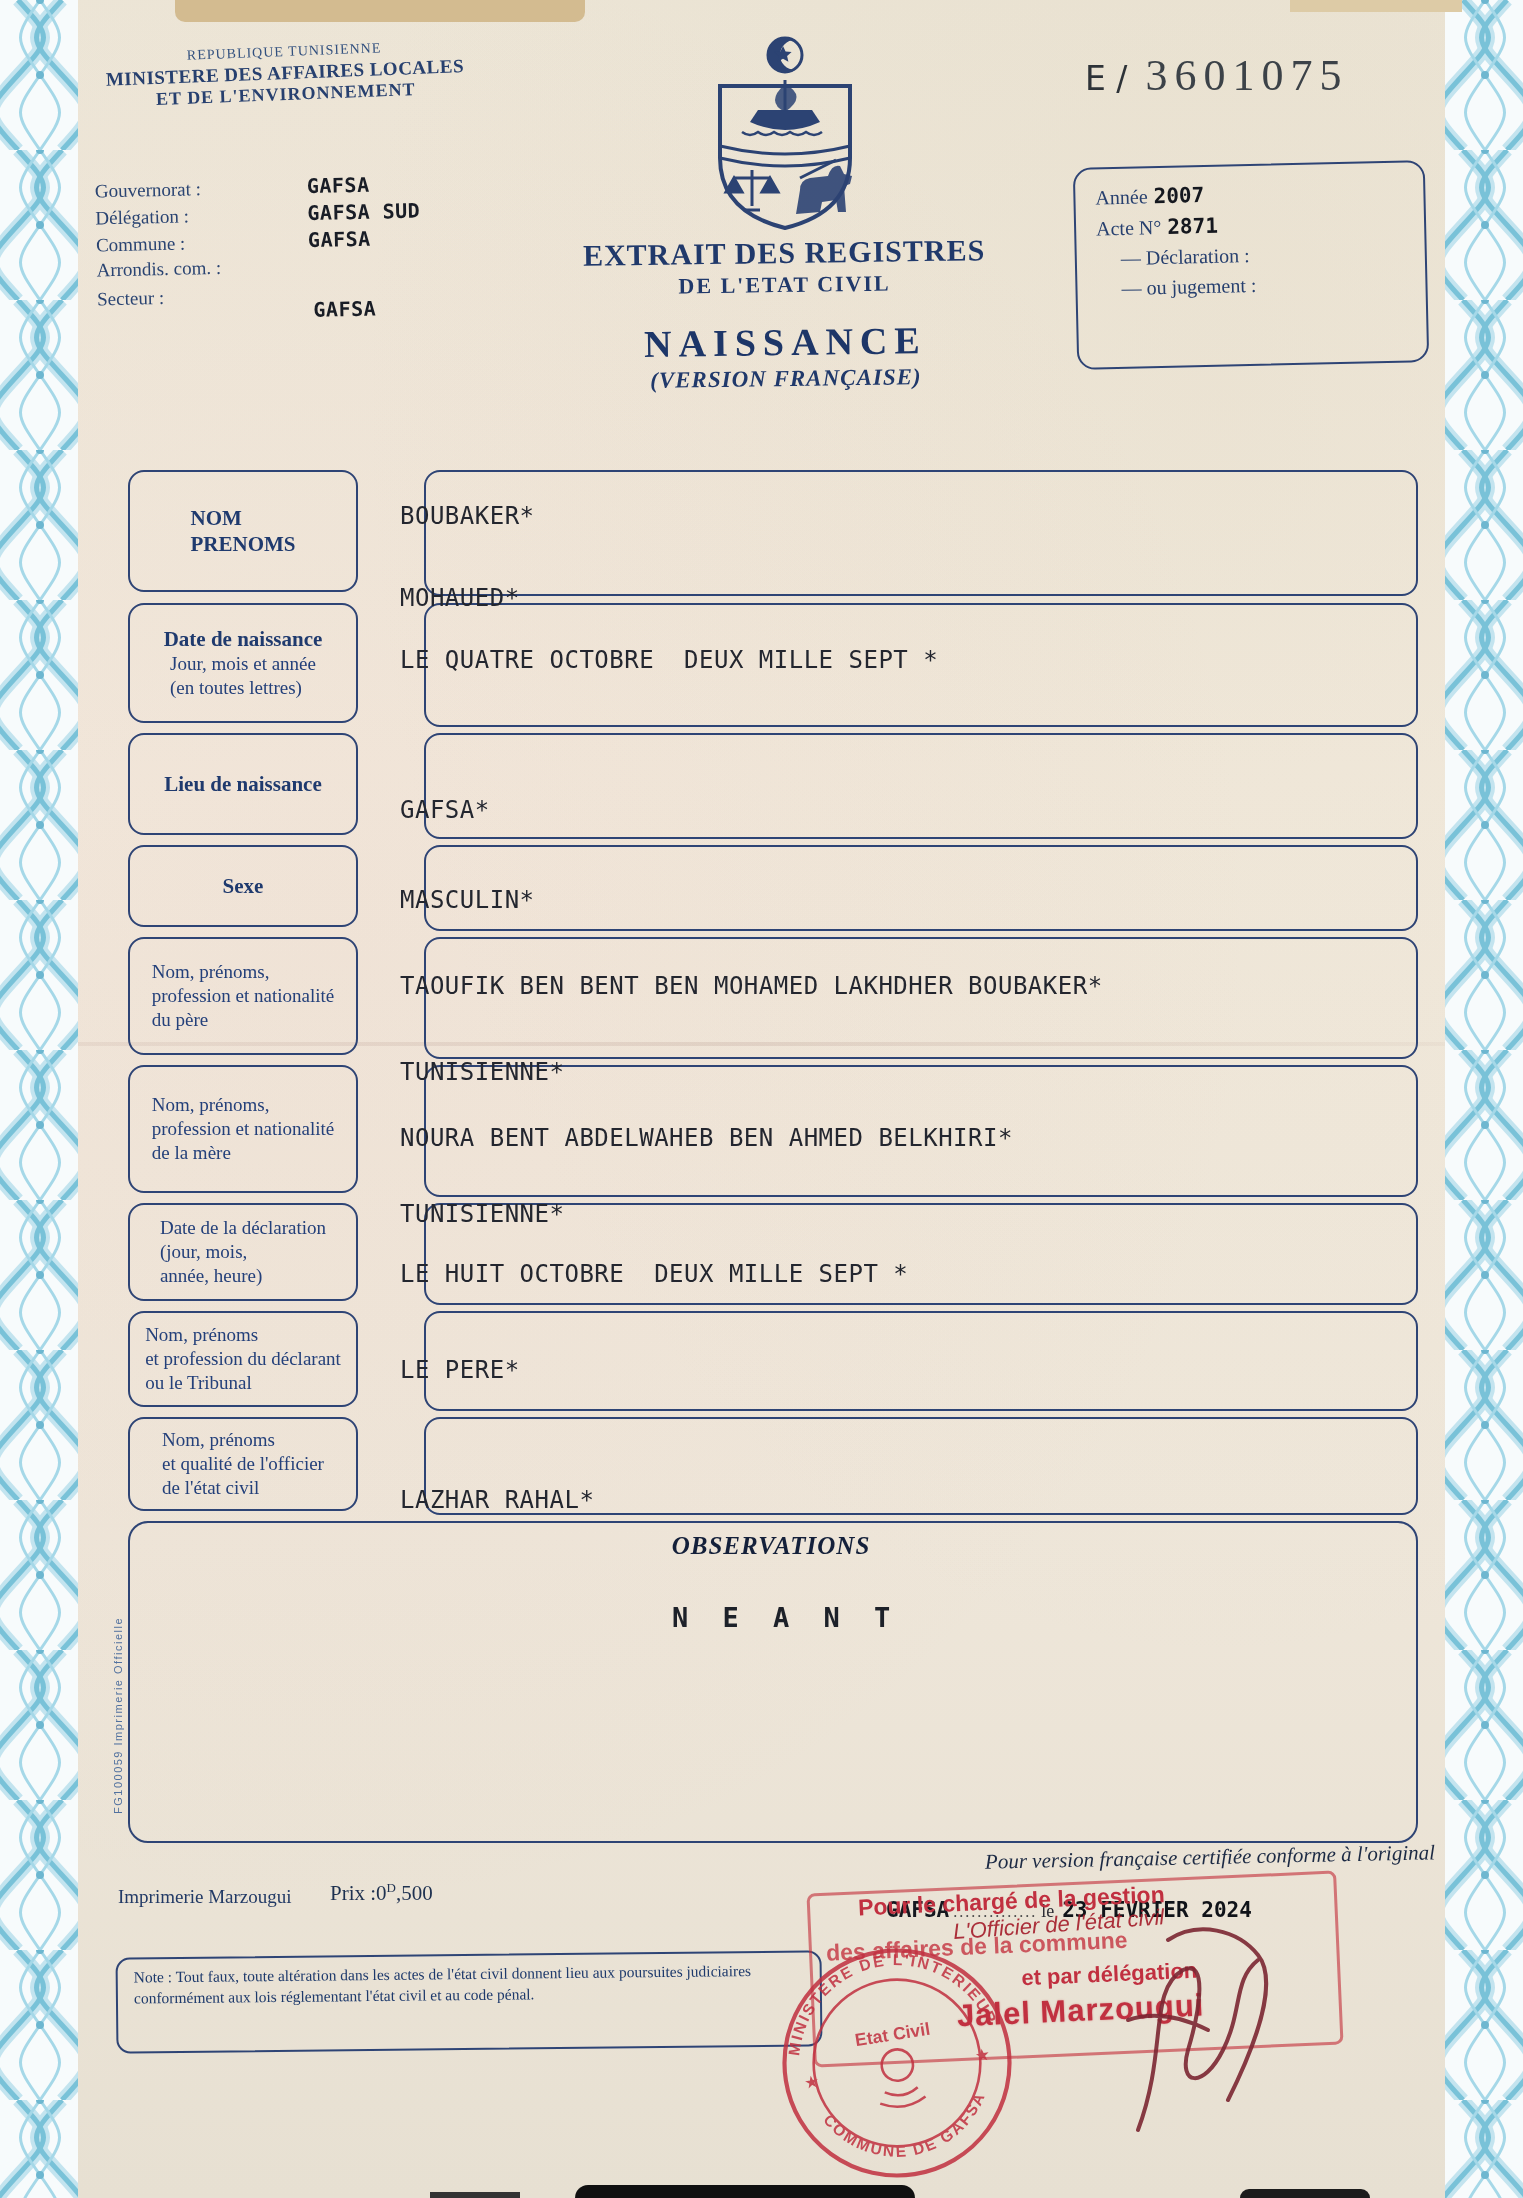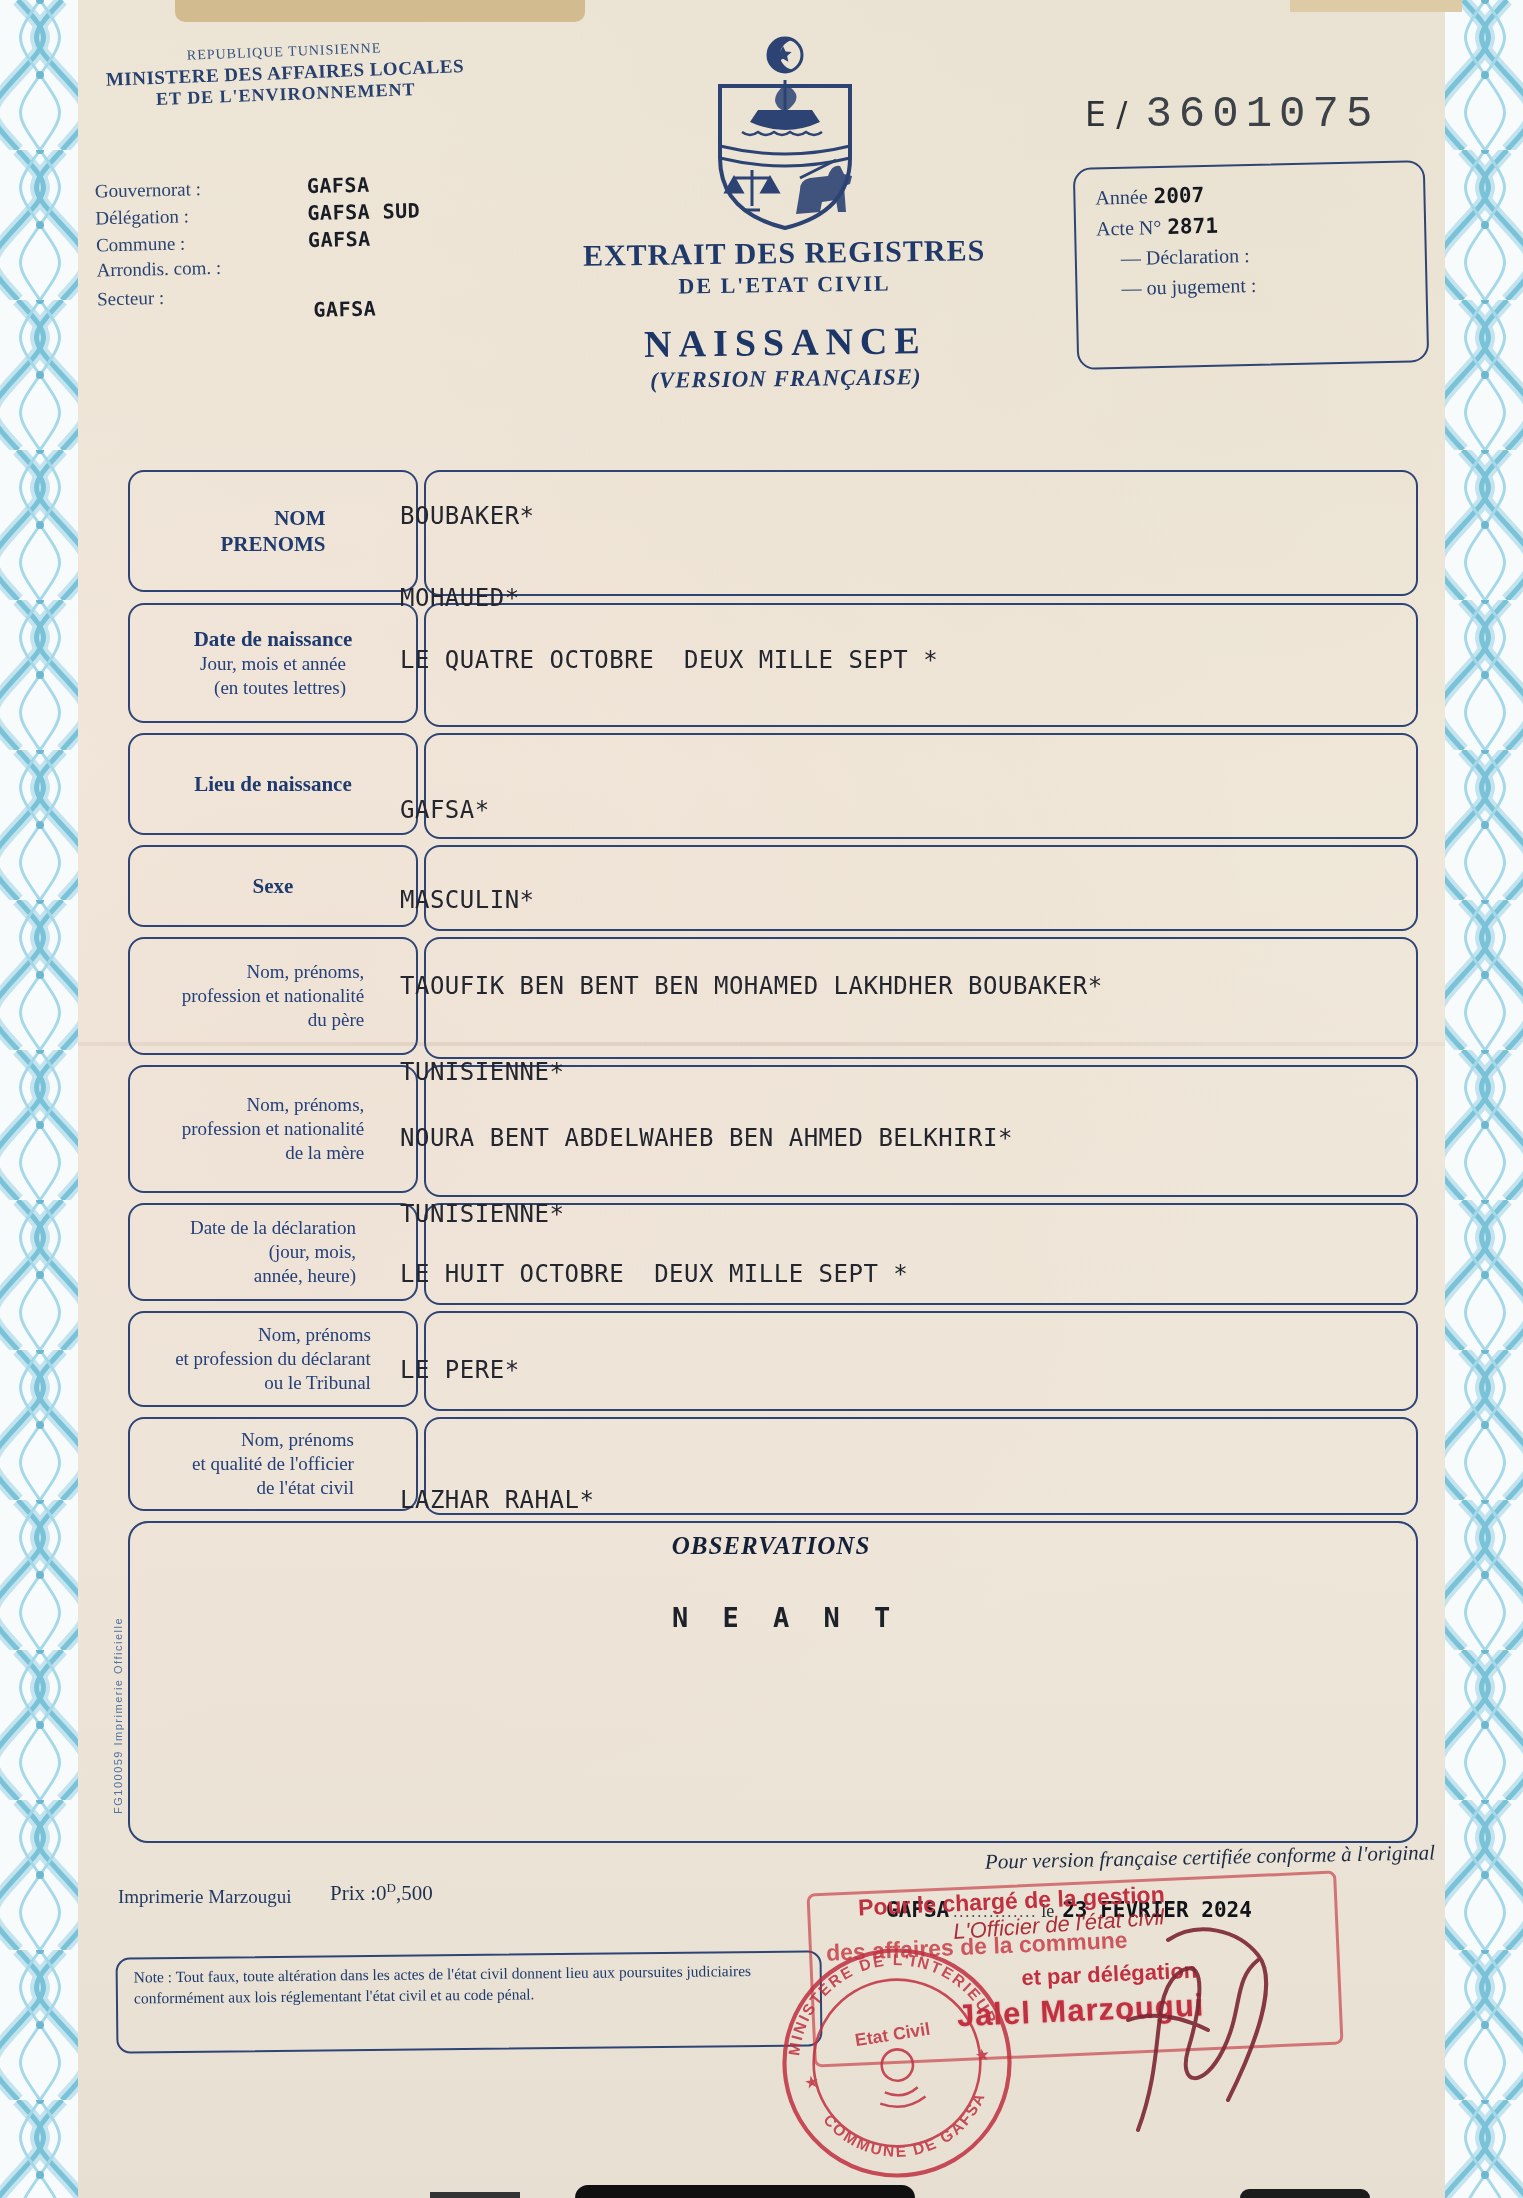--- a/index.html
+++ b/index.html
@@ -21,35 +21,35 @@
   .hdr .r{font-size:14px;letter-spacing:1px;color:#33517f;}
   .hdr .m1{font-size:19px;font-weight:bold;letter-spacing:.5px;margin-top:2px;}
   .hdr .m2{font-size:18px;font-weight:bold;letter-spacing:1px;}
   .admin{left:96px;top:174px;width:420px;font-size:19px;color:#2a4472;transform:rotate(-1.2deg);}
   .admin .row{display:flex;height:27px;align-items:baseline;}
   .admin .lab{width:212px;}
   .admin .val{font-family:"DejaVu Sans Mono",monospace;font-weight:bold;font-size:20px;color:#191d26;letter-spacing:.5px;}
   .admin .val.shift{transform:translate(4px,16px);}
   .serial{left:1085px;top:50px;display:flex;align-items:baseline;}
   .serial .p{font-size:33px;font-family:"DejaVu Sans",sans-serif;margin-right:18px;color:#2e3338;}
-  .serial .n{font-size:44px;font-family:Liberation Mono, monospace;letter-spacing:7px;color:#3c4248;margin-top:39px;}
+  .serial .n{font-size:44px;font-family:Liberation Serif, serif;letter-spacing:7px;color:#3c4248;}
   .acte{left:1075px;top:164px;width:352px;height:202px;border:2.6px solid #2e4475;border-radius:18px;
         transform:rotate(-1.3deg);padding:16px 20px;box-sizing:border-box;font-size:20px;color:#27406f;}
   .acte .arow{margin-bottom:7px;}
   .acte .aval{font-family:"DejaVu Sans Mono",monospace;font-weight:bold;color:#15181f;font-size:21px;margin-left:6px;}
   .acte .ind{padding-left:24px;margin-top:3px;}
   .title{left:535px;top:236px;width:500px;text-align:center;transform:rotate(-0.8deg);color:#20396b;}
   .t1{font-size:30px;font-weight:bold;letter-spacing:1px;}
   .t2{font-size:22px;font-weight:bold;letter-spacing:2px;margin-top:2px;}
   .t3{font-size:38px;font-weight:bold;letter-spacing:7px;margin-top:22px;color:#1d3668;}
   .t4{font-size:23px;font-style:italic;font-weight:bold;letter-spacing:1px;margin-top:2px;}
   
   .fbox{position:absolute;border:2.4px solid #2e4475;border-radius:16px;background:transparent;z-index:1;}
-  .lbox{left:128px;width:290px;display:flex;flex-direction:column;justify-content:center;align-items:center;
-        text-align:right;padding:4px 10px;box-sizing:border-box;}
+  .lbox{left:128px;width:230px;display:flex;flex-direction:column;justify-content:center;align-items:center;
+        text-align:left;padding:4px 10px;box-sizing:border-box;}
   .vbox{left:424px;width:990px;}
   .fl-b{font-weight:bold;white-space:pre-line;font-size:21px;color:#1f3a6e;line-height:1.25;}
   .fl-r{white-space:pre-line;font-size:19px;color:#24407a;line-height:1.28;}
   .tv{position:absolute;font-family:"DejaVu Sans Mono",monospace;font-size:24px;color:#23262f;
       white-space:pre;letter-spacing:.5px;z-index:5;}
   
   .obox{left:128px;top:1521px;width:1286px;height:318px;border:2.4px solid #2e4475;border-radius:20px;}
   .obs-title{left:128px;top:1532px;width:1286px;text-align:center;font-style:italic;font-weight:bold;
              font-size:25px;letter-spacing:1px;color:#14203a;z-index:2;}
   .neant{left:672px;top:1602px;font-family:"DejaVu Sans Mono",monospace;font-size:27px;font-weight:bold;

